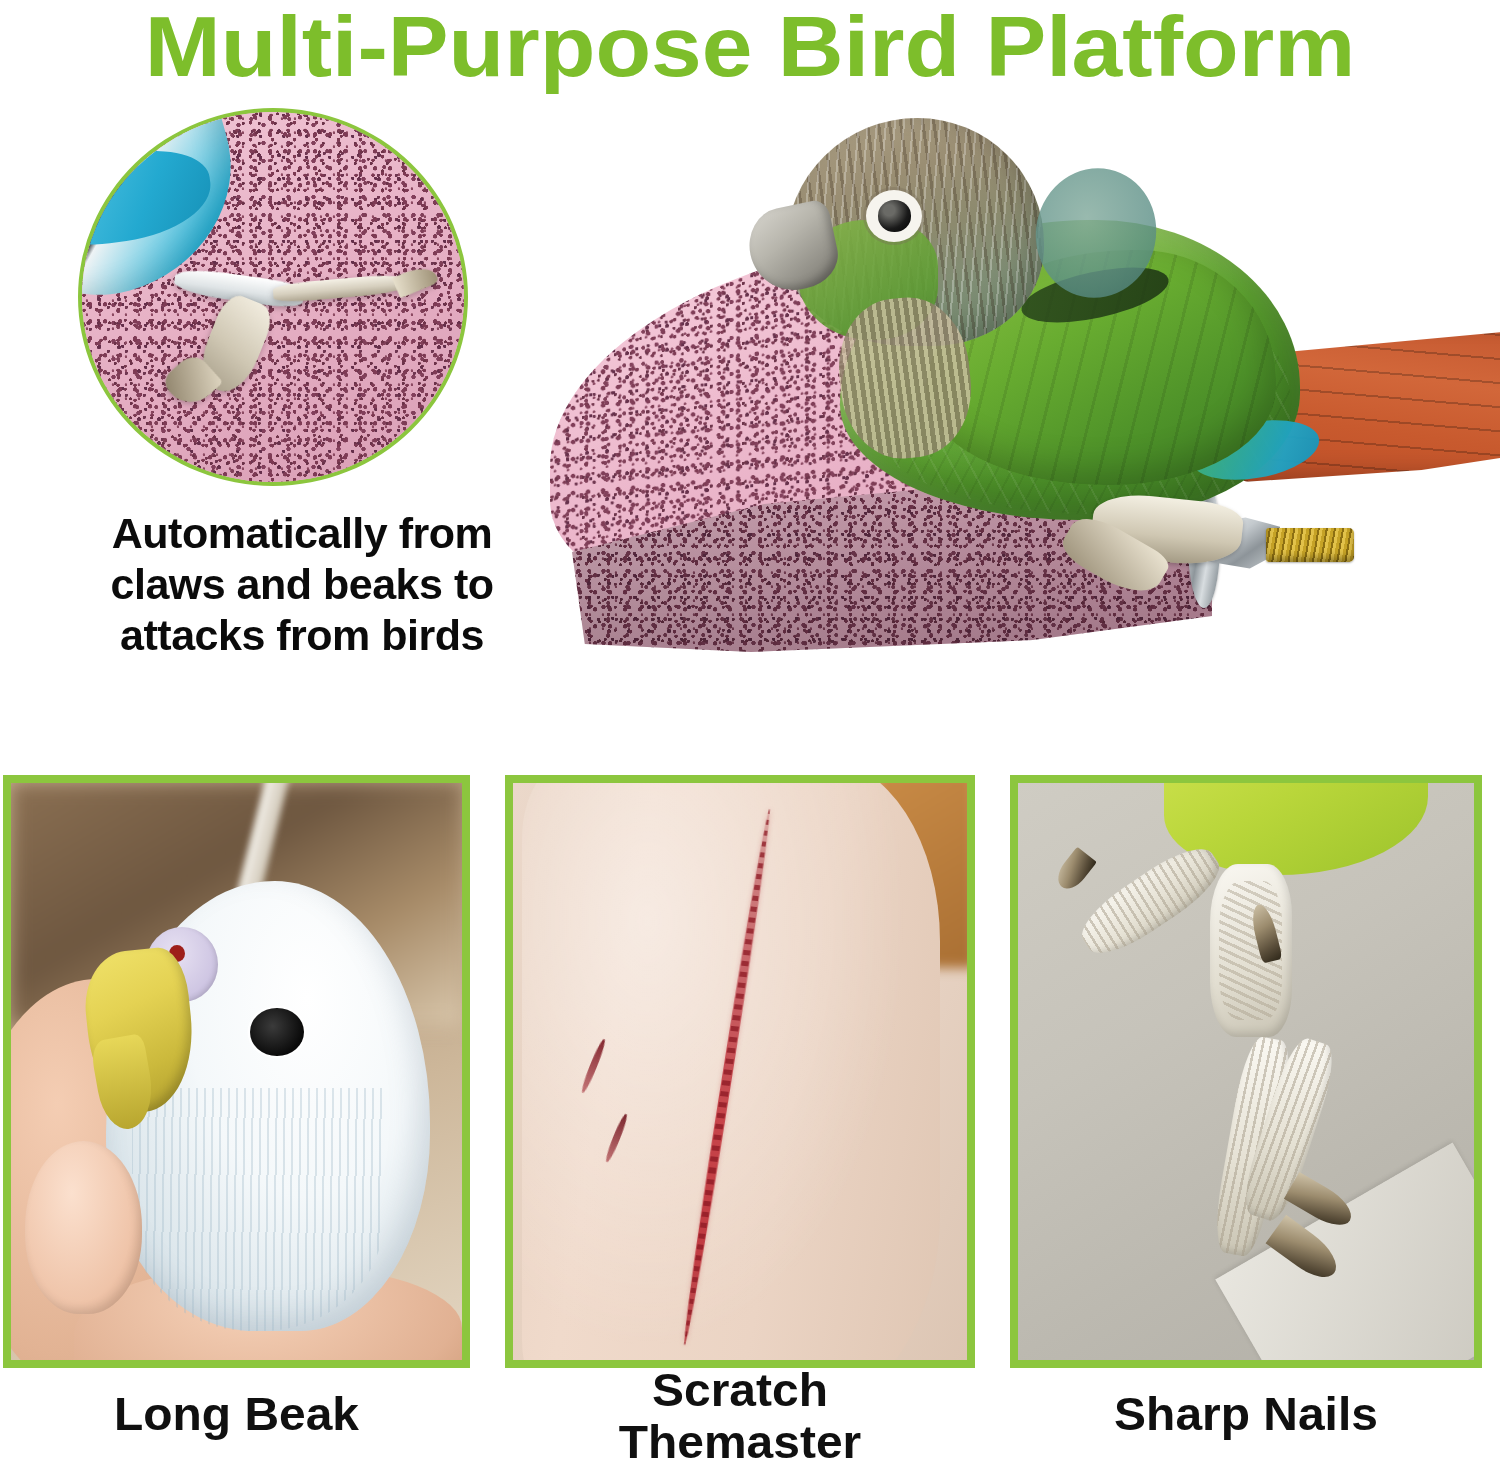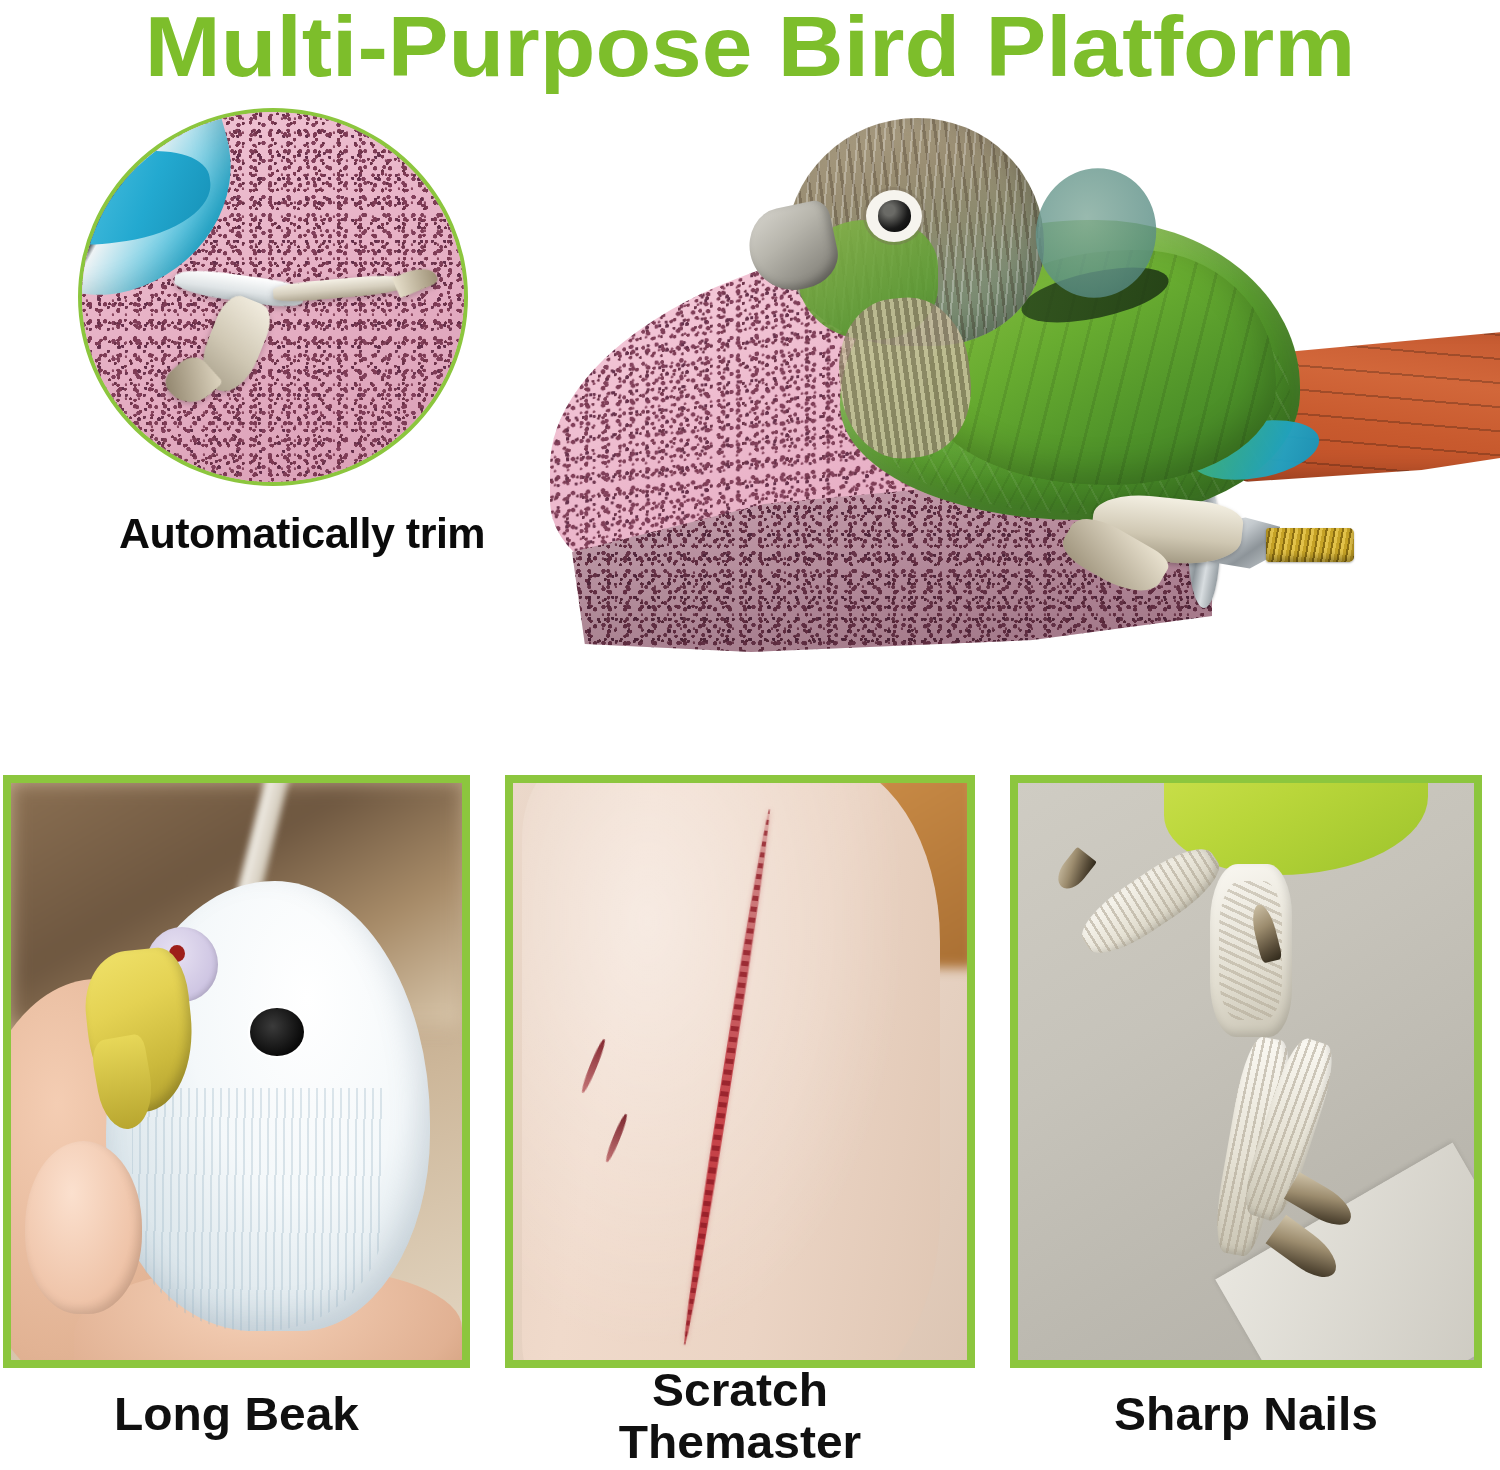--- a/index.html
+++ b/index.html
@@ -478,21 +478,23 @@
 
 <div id="circle-inset">
   <div class="pumice"></div>
   <div class="budgie-body"></div>
   <div class="foot leg"></div>
   <div class="foot toe-a"></div>
   <div class="foot toe-b"></div>
 </div>
 
 <div id="left-caption">
-  <div>Automatically trim</div>
+  <div>Automatically from</div>
+  <div>claws and beaks to</div>
+  <div>attacks from birds</div>
 </div>
 
 <div id="hero">
 
   <div class="platform">
     <div class="plat-top">
       <div class="pumice"></div>
     </div>
     <div class="plat-face">
       <div class="pumice"></div>

